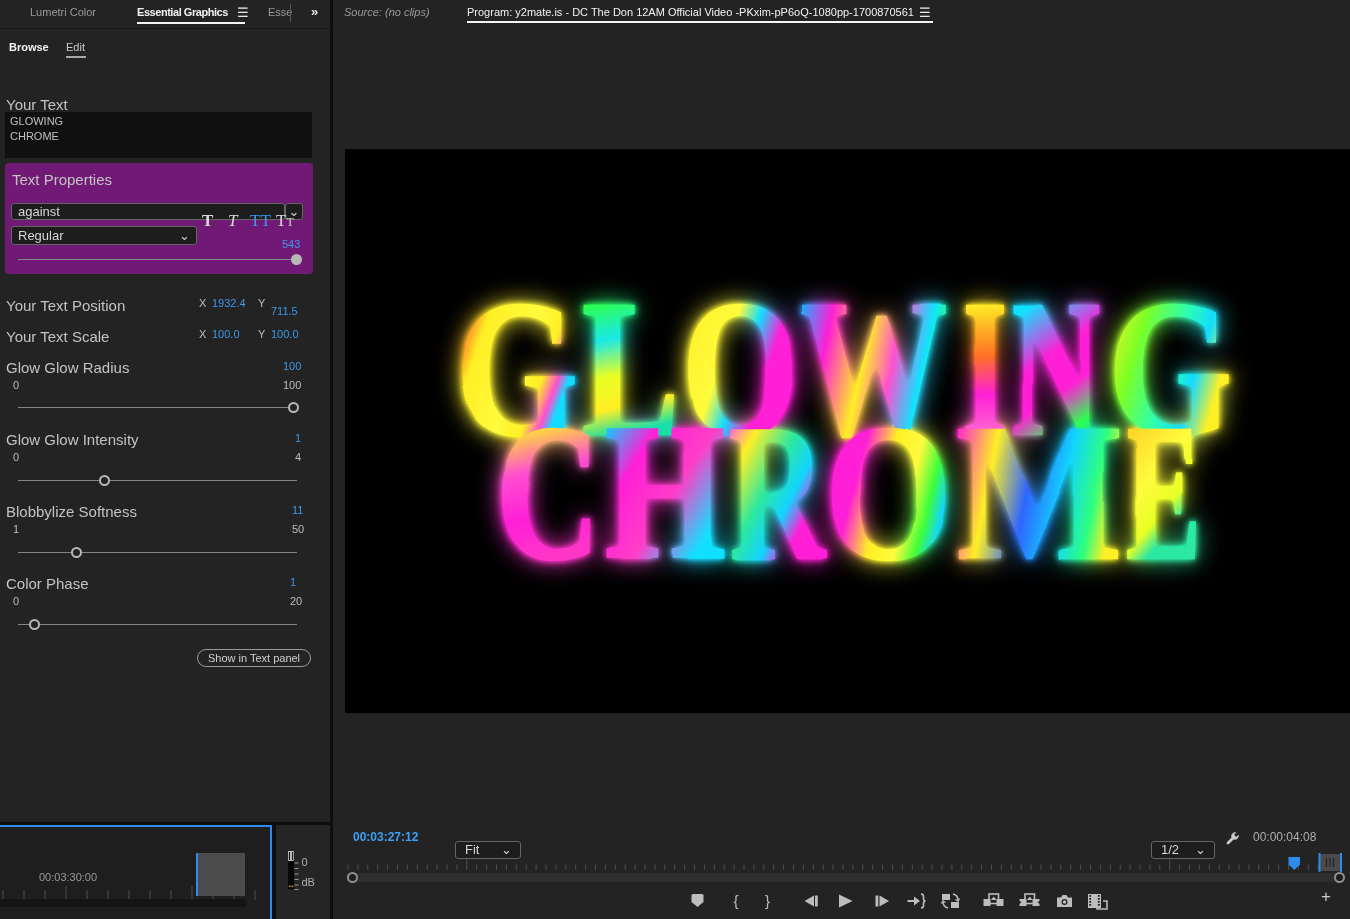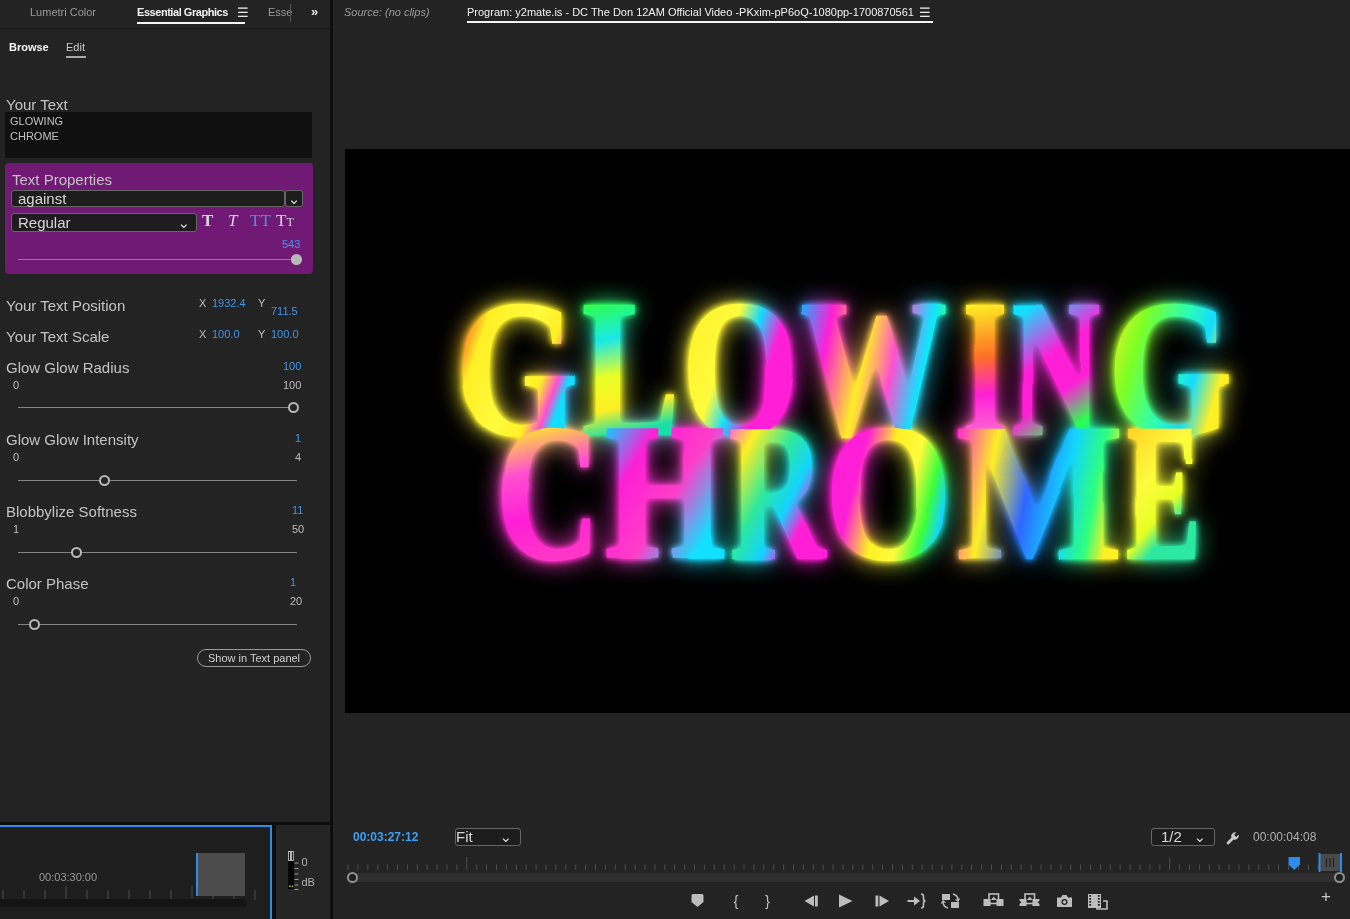--- a/index.html
+++ b/index.html
@@ -14,21 +14,21 @@
   .lbl { font-size:15px; color:#c3c3c3; }
   .val { font-size:11px; color:#3e96ea; }
   .mm  { font-size:11px; color:#bdbdbd; }
   
   .track { position:absolute; height:1px; background:#848484; }
   .ring  { position:absolute; width:11px; height:11px; border-radius:50%;
            border:2px solid #b8b8b8; background:#232323; }
   .dot   { position:absolute; width:11px; height:11px; border-radius:50%;
            background:#b8b8b8; }
   .combo { position:absolute; border:1px solid #666; border-radius:3px;
-           background:#1d1d1d; color:#d6d6d6; font-size:15px; }
+           background:#1d1d1d; color:#d6d6d6; font-size:13px;margin-top:13px; }
   
   #right { left:333px; top:0; width:1017px; height:919px; background:#232323; }
 </style>
 </head>
 <body>
 <div id="root">
   <div class="abs" id="left">
 
     <div class="abs tabtxt" style="left:30px; top:6px;">Lumetri Color</div>
     <div class="abs tabtxt tabactive" style="left:137px; top:6px; font-weight:bold; letter-spacing:-0.45px;">Essential Graphics</div>
@@ -273,21 +273,21 @@
             <text x="260" y="409" font-family="Liberation Serif" font-weight="bold" font-size="195" textLength="120" lengthAdjust="spacingAndGlyphs" fill="url(#gI)" stroke="url(#gI)" stroke-width="2.5">H</text>
             <text x="384" y="409" font-family="Liberation Serif" font-weight="bold" font-size="195" textLength="96" lengthAdjust="spacingAndGlyphs" fill="url(#gJ)" stroke="url(#gJ)" stroke-width="2.5">R</text>
             <text x="480" y="409" font-family="Liberation Serif" font-weight="bold" font-size="195" textLength="127" lengthAdjust="spacingAndGlyphs" fill="url(#gK)" stroke="url(#gK)" stroke-width="2.5">O</text>
             <text x="611" y="409" font-family="Liberation Serif" font-weight="bold" font-size="195" textLength="166" lengthAdjust="spacingAndGlyphs" fill="url(#gL)" stroke="url(#gL)" stroke-width="2.5">M</text>
             <text x="781" y="409" font-family="Liberation Serif" font-weight="bold" font-size="195" textLength="75" lengthAdjust="spacingAndGlyphs" fill="url(#gM)" stroke="url(#gM)" stroke-width="2.5">E</text>
           </g>
         </svg>
     </div>
 
     <div class="abs" style="left:20px; top:830px; font-size:12px; font-weight:bold; color:#3da0f5;">00:03:27:12</div>
-    <div class="combo" style="left:122px; top:828px; width:66px; height:18px; line-height:16px; ">Fit<span class="abs" style="right:8px;">⌄</span></div>
+    <div class="combo" style="left:122px; top:828px; width:66px; height:18px; line-height:16px; padding-left:9px;">Fit<span class="abs" style="right:8px;">⌄</span></div>
     <div class="combo" style="left:818px; top:828px; width:64px; height:18px; line-height:16px; padding-left:9px;">1/2<span class="abs" style="right:8px;">⌄</span></div>
     <svg class="abs" style="left:890px; top:829px;" width="18" height="18" viewBox="0 0 18 18">
       <g transform="translate(9,10) rotate(45)">
           <circle cx="0" cy="-4.2" r="3.6" fill="#c9c9c9"></circle>
           <rect x="-1.4" y="-4" width="2.8" height="11" rx="1.4" fill="#c9c9c9"></rect>
           <rect x="-1.5" y="-10" width="3" height="5.6" fill="#232323"></rect>
         </g>
     </svg>
     <div class="abs" style="left:920px; top:830px; font-size:12px; color:#aeaeae;">00:00:04:08</div>
 

